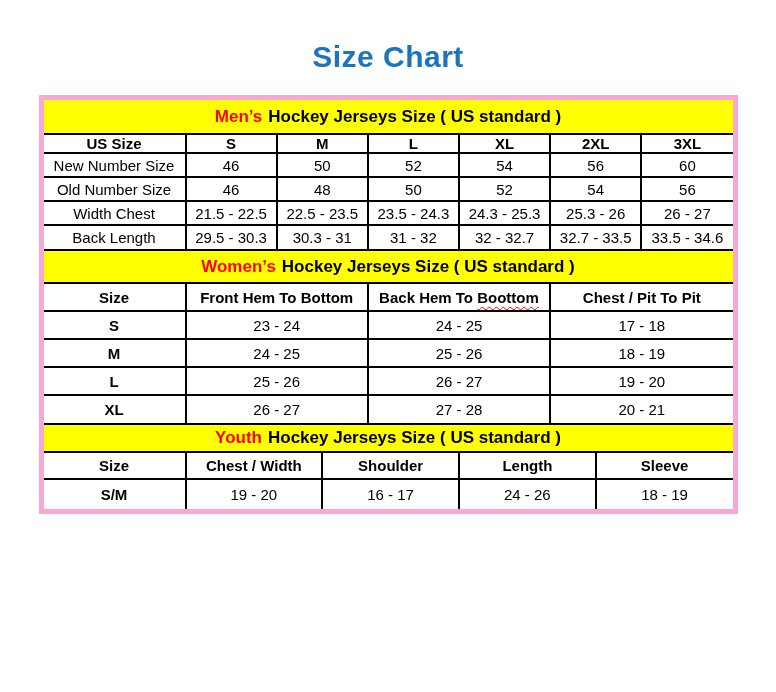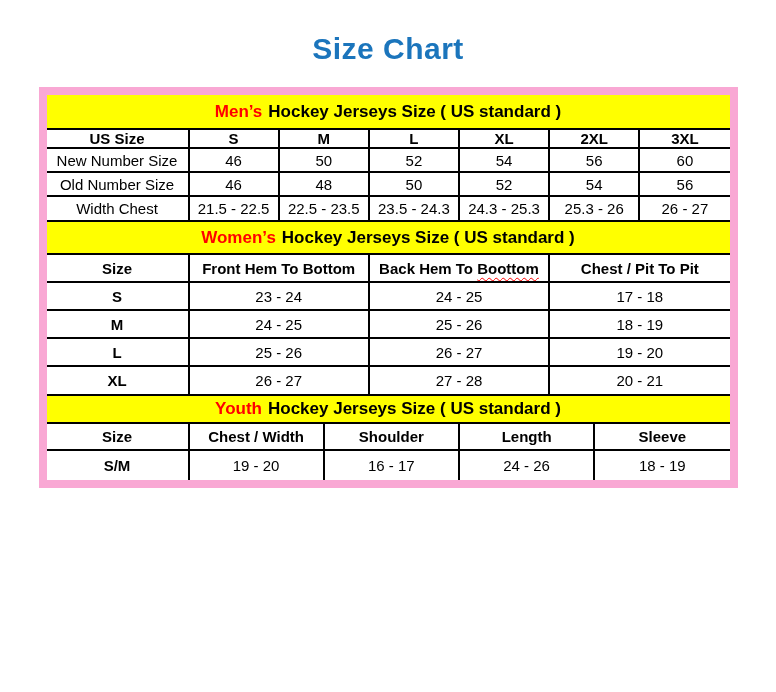--- a/index.html
+++ b/index.html
@@ -6,31 +6,31 @@
   html, body { margin: 0; padding: 0; }
   body {
     width: 776px; height: 692px;
     background: #FFFFFF;
     font-family: "Liberation Sans", sans-serif;
     color: #000000;
     overflow: hidden;
   }
   .page-title {
     margin: 0;
-    padding-top: 32px;
+    padding-top: 40px;
     text-align: center;
     font-size: 30px;
     font-weight: 700;
     color: #1B75BC;
     letter-spacing: 0.5px;
   }
   .size-chart {
     width: 699px;
     margin: 21px auto 0 auto;
-    border: 8px solid #f9a8d4;
+    border: 5px solid #f9a8d4;
     background: #FFFFFF;
   }
   .band {
     background: #FFFF00;
     height: 35px;
     display: flex;
     align-items: center;
     justify-content: center;
     font-size: 17px;
     font-weight: 700;
@@ -120,20 +120,29 @@
     </tr>
     <tr>
       <td>Width Chest</td>
       <td>21.5 - 22.5</td>
       <td>22.5 - 23.5</td>
       <td>23.5 - 24.3</td>
       <td>24.3 - 25.3</td>
       <td>25.3 - 26</td>
       <td>26 - 27</td>
     </tr>
+    <tr>
+      <td>Back Length</td>
+      <td>29.5 - 30.3</td>
+      <td>30.3 - 31</td>
+      <td>31 - 32</td>
+      <td>32 - 32.7</td>
+      <td>32.7 - 33.5</td>
+      <td>33.5 - 34.6</td>
+    </tr>
   </tbody>
     </table>
 
   <div class="band mid">
     <span class="highlight">Women’s</span>
     <span>Hockey Jerseys Size ( US standard )</span>
   </div>
 
   <table class="women">
     <colgroup>

